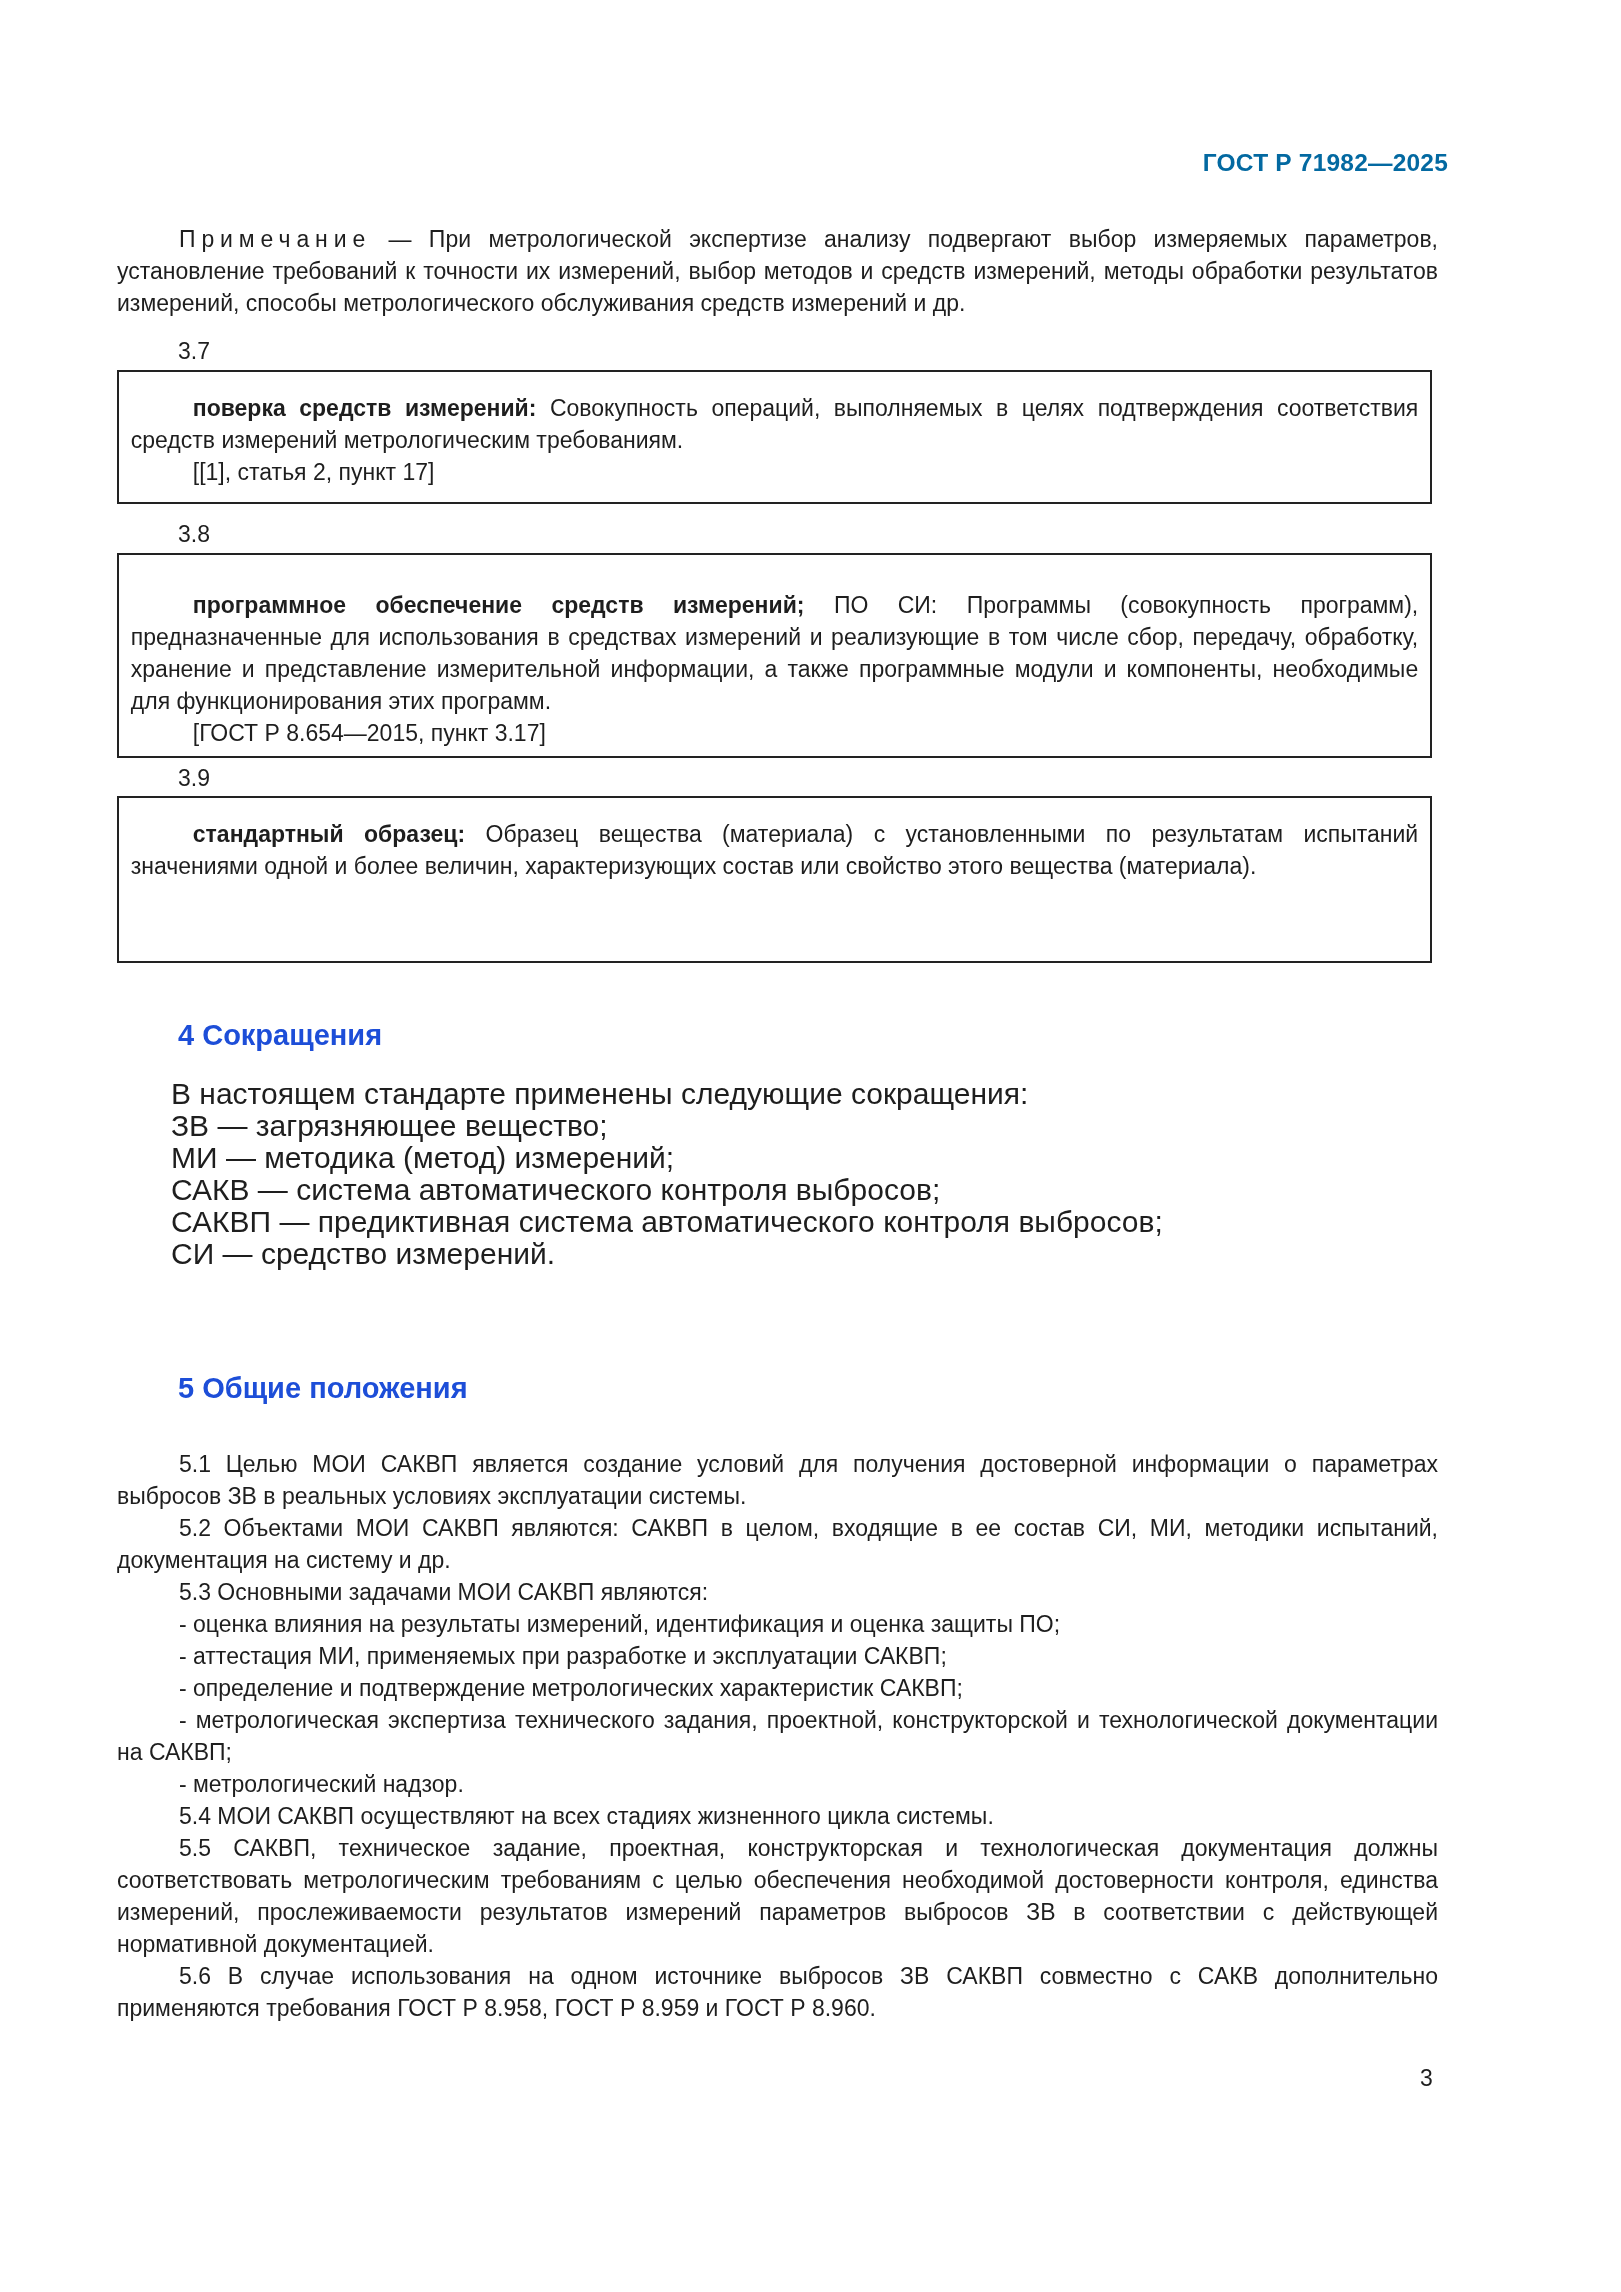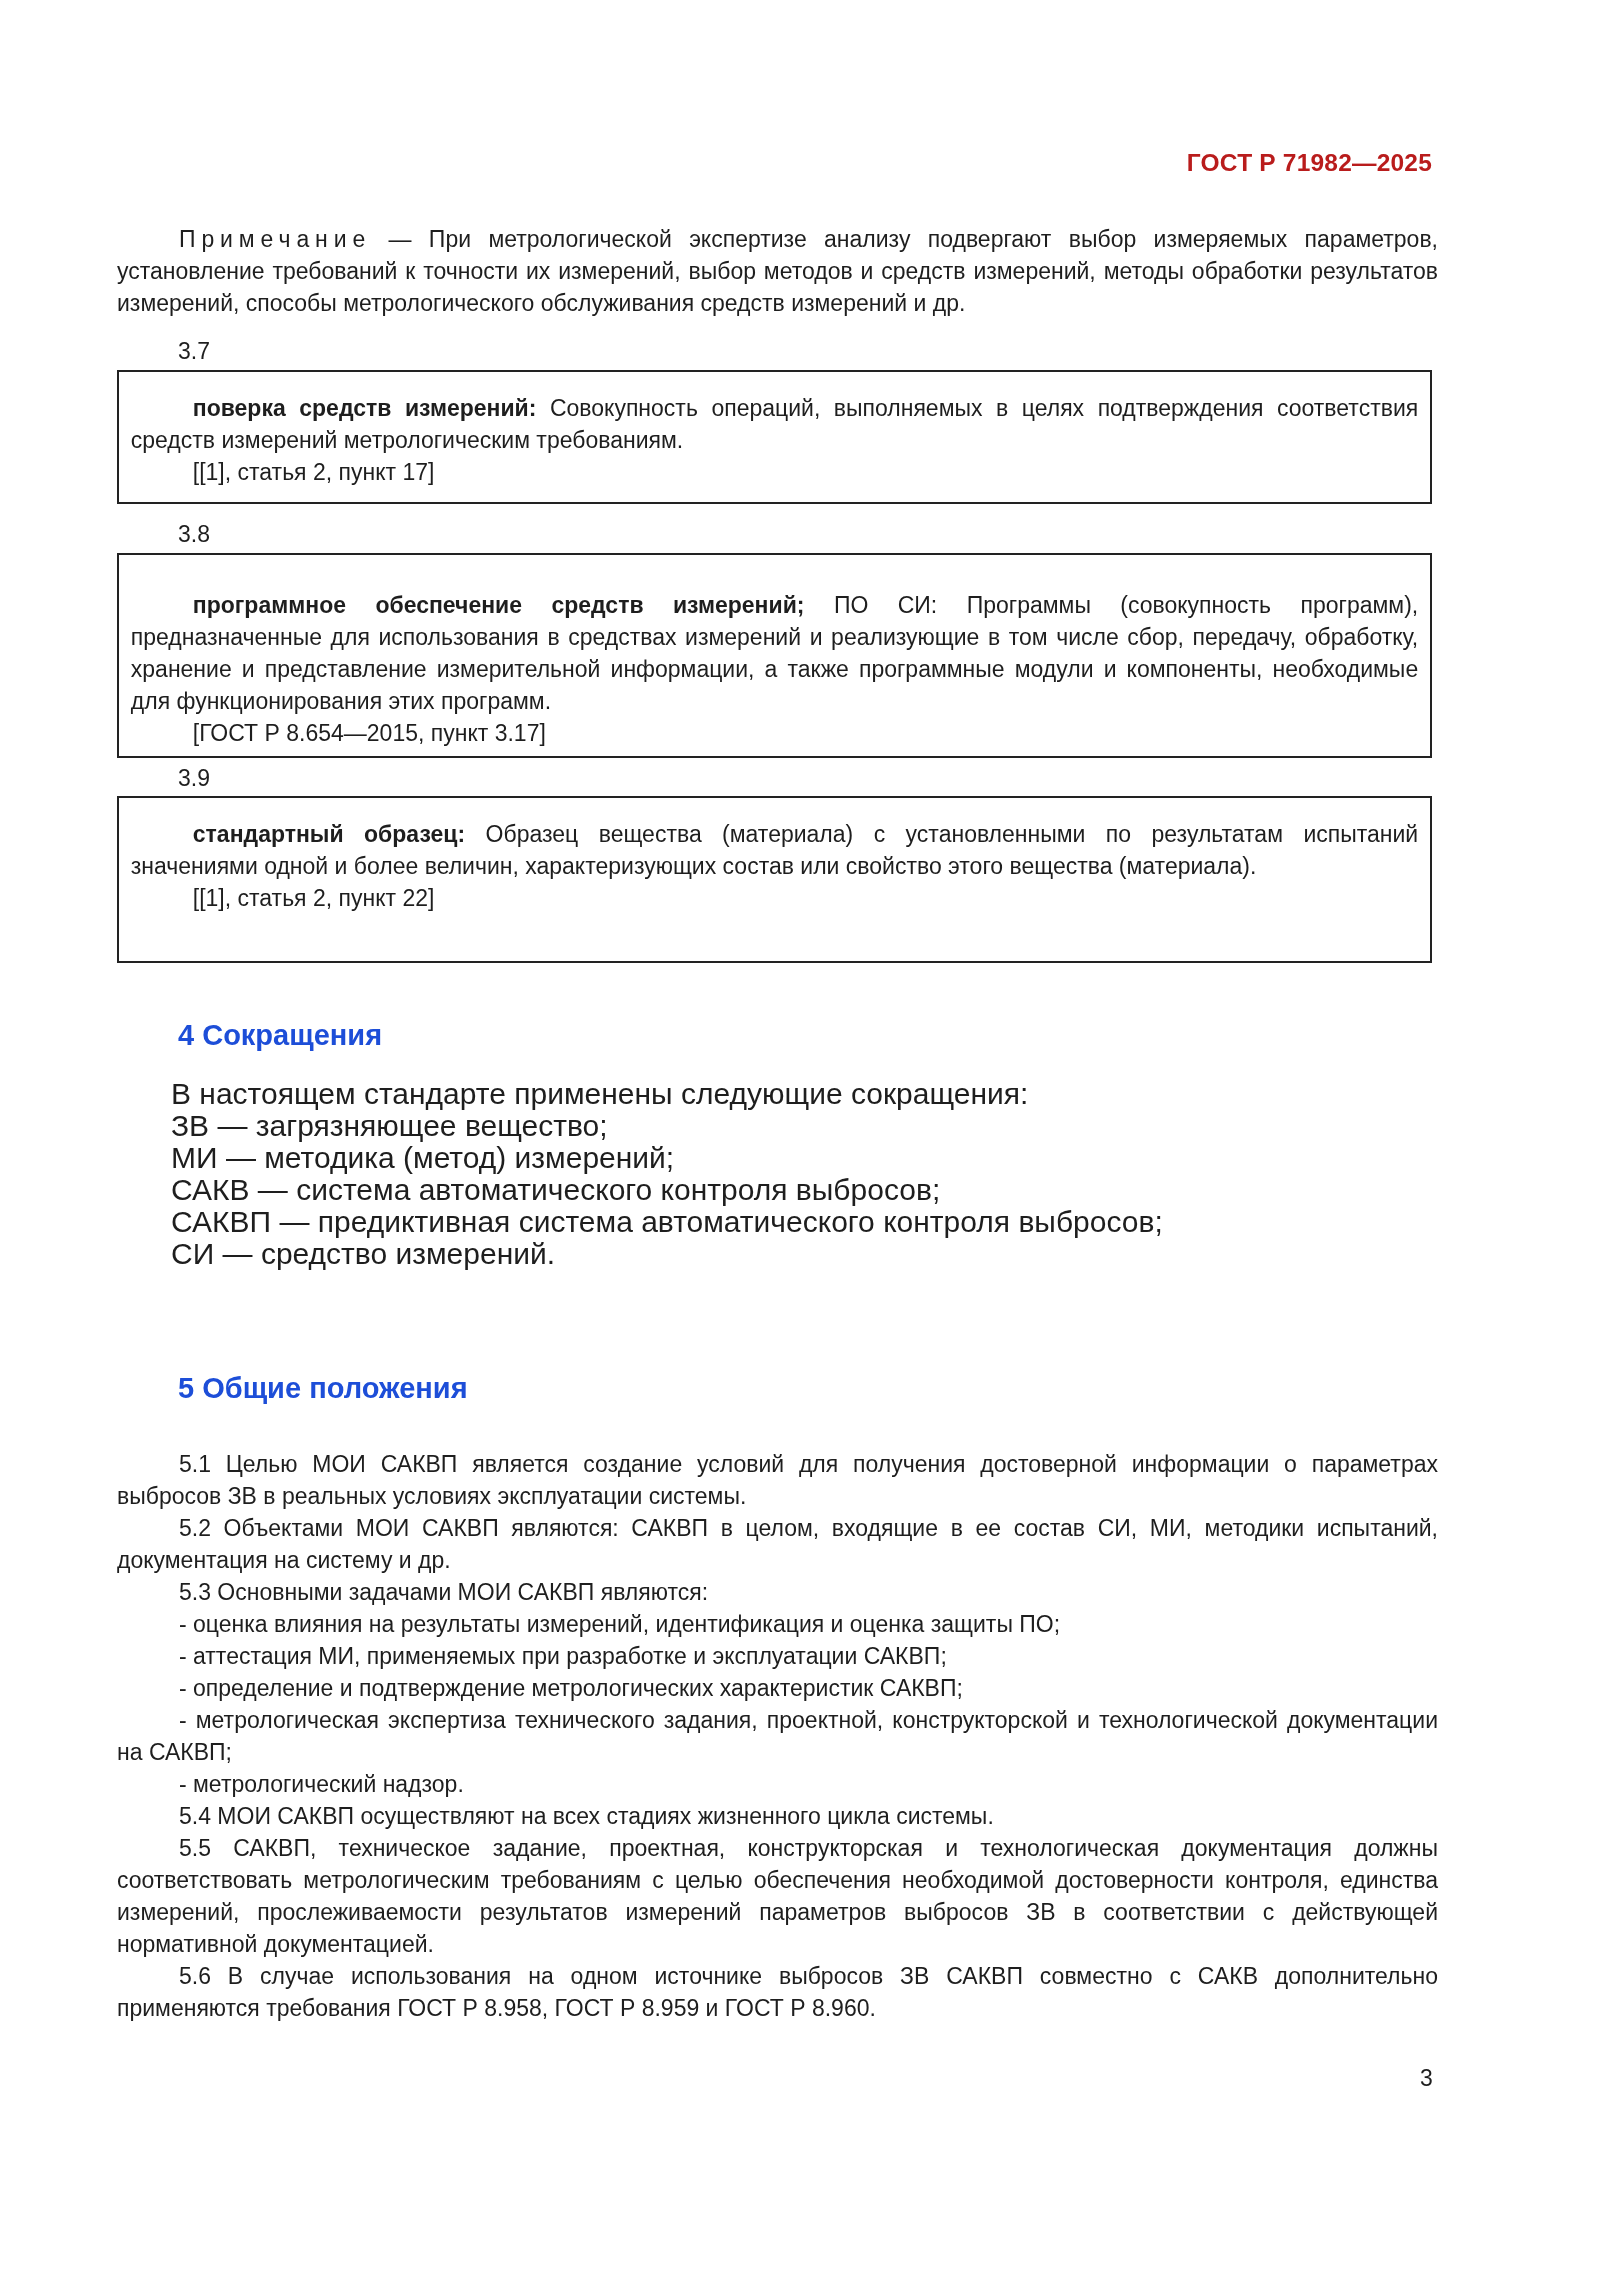--- a/index.html
+++ b/index.html
@@ -2,22 +2,22 @@
 <html><head>
 <meta charset="utf-8">
 <style>
   html, body { margin: 0; padding: 0; background: #ffffff; }
   body {
     width: 1621px; height: 2293px; position: relative; overflow: hidden;
     font-family: "Liberation Sans", "DejaVu Sans", sans-serif;
     color: #1e1e1e;
   }
   .page-header {
-    position: absolute; top: 149px; right: 189px;
-    font-size: 24.5px; font-weight: bold; letter-spacing: 0.2px; color: #b91c1c;
+    position: absolute; top: 149px; right: 173px;
+    font-size: 24.5px; font-weight: bold; letter-spacing: 0.2px; color: #0369a1;
   }
   .abs { position: absolute; left: 117px; width: 1321px; }
   .txt { font-size: 23px; line-height: 32px; text-align: justify; }
   .indent { text-indent: 62px; }
   .note-label { letter-spacing: 5.9px; }
   .term-num { position: absolute; left: 178px; font-size: 23px; line-height: 32px; }
   .term-box {
     position: absolute; left: 117px; width: 1315px;
     border: 2.9px solid #222; box-sizing: border-box;
     padding: 19.6px 11.8px 7.8px 11.8px;
@@ -50,21 +50,20 @@
 
 <div class="term-num" style="top:518px;">3.8</div>
 <div class="term-box" style="top:553px; height:205px; padding-top:34px;">
   <p class="txt indent"><span class="bold">программное обеспечение средств измерений;</span><span> ПО СИ: Программы (совокупность программ), предназначенные для использования в средствах измерений и реализующие в том числе сбор, передачу, обработку, хранение и представление измерительной информации, а также программные модули и компоненты, необходимые для функционирования этих программ.</span></p>
   <p class="txt src">[ГОСТ Р 8.654—2015, пункт 3.17]</p>
 </div>
 
 <div class="term-num" style="top:762px;">3.9</div>
 <div class="term-box" style="top:796px; height:167px; padding-top:19.6px;">
   <p class="txt indent"><span class="bold">стандартный образец:</span><span> Образец вещества (материала) с установленными по результатам испытаний значениями одной и более величин, характеризующих состав или свойство этого вещества (материала).</span></p>
-  <p class="txt src">[[1], статья 2, пункт 22]</p>
 </div>
 
 <h2 style="top:1019px;">4  Сокращения</h2>
 <div class="abbr-list" style="top:1078px;">
   <div>В настоящем стандарте применены следующие сокращения:</div>
   <div>ЗВ — загрязняющее вещество;</div>
   <div>МИ — методика (метод) измерений;</div>
   <div>САКВ — система автоматического контроля выбросов;</div>
   <div>САКВП — предиктивная система автоматического контроля выбросов;</div>
   <div>СИ — средство измерений.</div>

